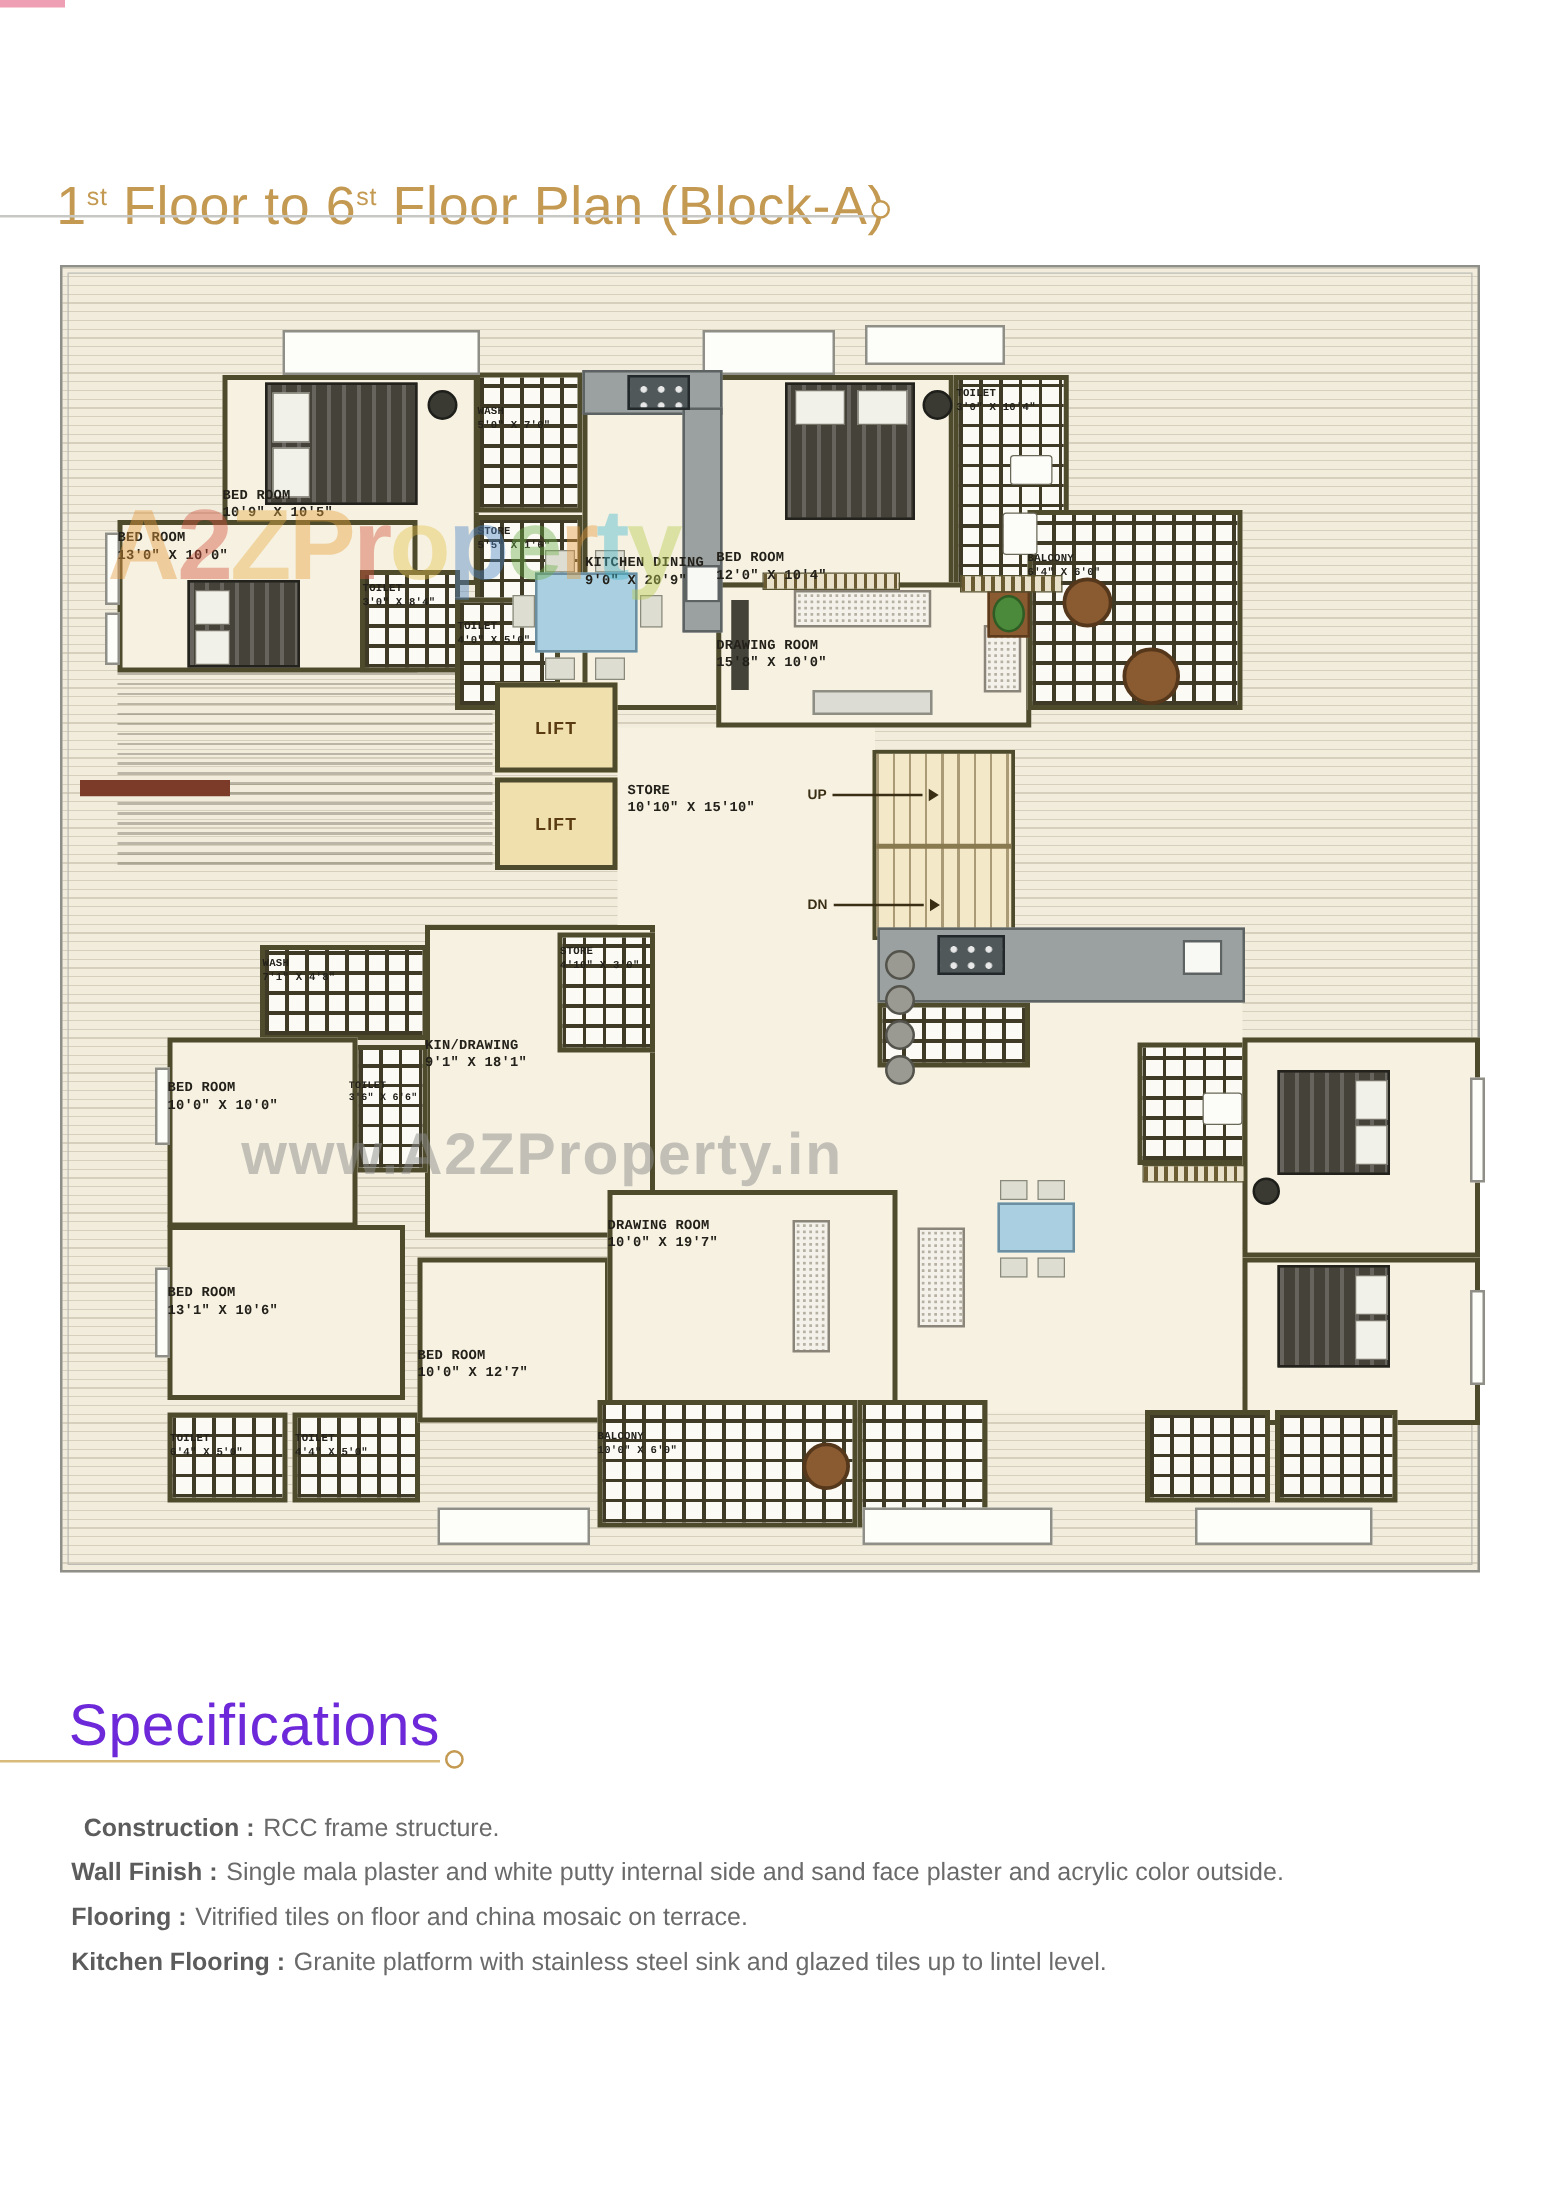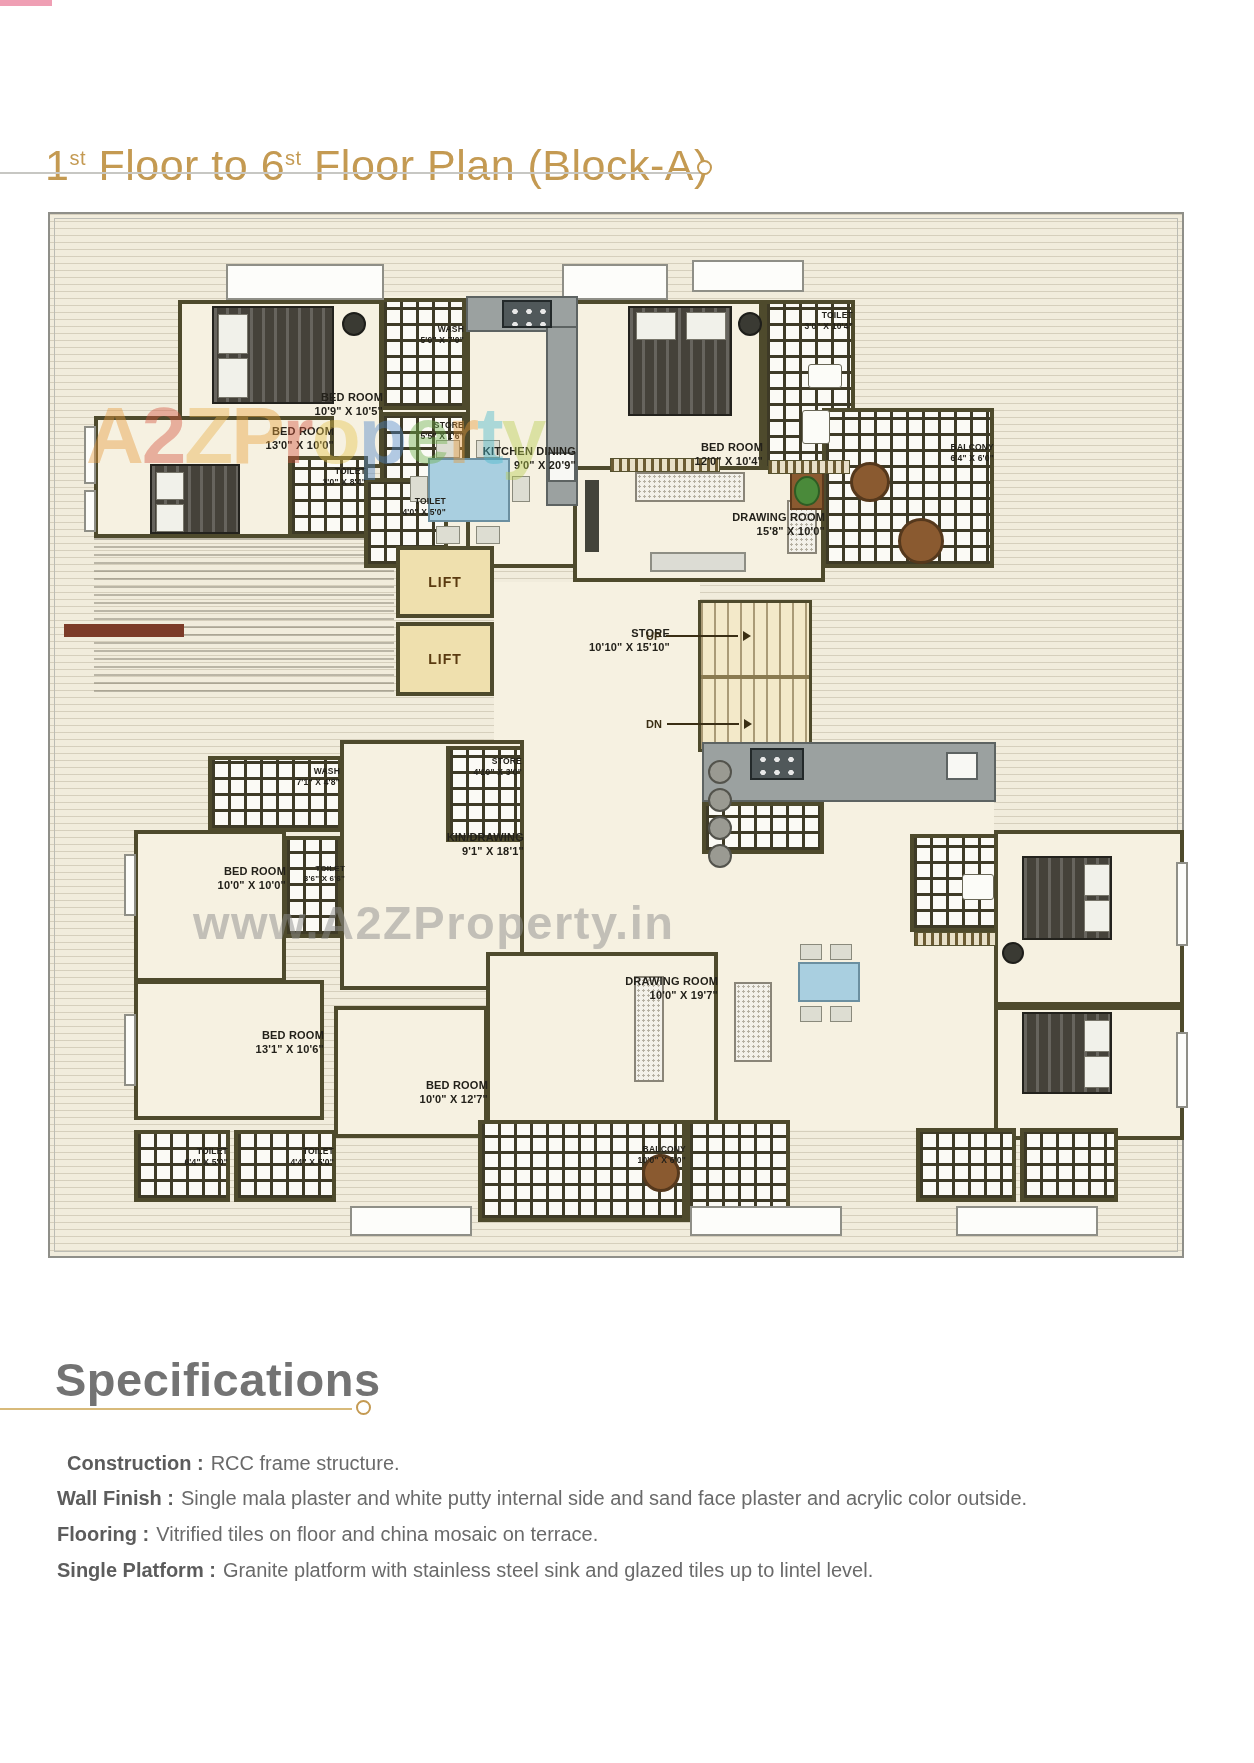--- a/index.html
+++ b/index.html
@@ -3,37 +3,37 @@
 <meta charset="utf-8">
 <style>
   html,body{margin:0;padding:0;background:#ffffff;}
   .page{position:relative;width:1254px;height:1763px;background:#ffffff;overflow:hidden;
         font-family:"Liberation Sans",sans-serif;}
   
   .title{position:absolute;left:45px;top:112px;font-size:43px;font-weight:400;color:#c49a52;letter-spacing:.5px;}
   .title sup{font-size:20px;}
   .rule-gray{position:absolute;left:0;top:172px;width:706px;height:2px;background:#c7c7c3;}
   .ring{position:absolute;width:11px;height:11px;border:2px solid #c49a52;border-radius:50%;background:#fff;}
-  .specs-h{position:absolute;left:55px;top:1352px;font-size:47px;font-weight:700;color:#737373;margin:0;letter-spacing:.5px;}
+  .specs-h{position:absolute;left:55px;top:1352px;font-size:47px;font-weight:400;color:#6d28d9;margin:0;letter-spacing:.5px;}
   .rule-gold{position:absolute;left:0;top:1408px;width:352px;height:2px;background:#d8ba7a;}
   .spec-line{position:absolute;left:57px;font-size:20px;color:#6a6a6a;white-space:nowrap;}
   .spec-line b{color:#5c5c5c;margin-right:7px;font-weight:bold;}
   
   .plan{position:absolute;left:48px;top:212px;width:1136px;height:1046px;border:2px solid #8f8f89;
         background-color:#f1ecdc;box-sizing:border-box;
         background-image:repeating-linear-gradient(180deg,rgba(150,140,115,.30) 0 1px,rgba(0,0,0,0) 1px 7px);}
   .plan-inner{position:absolute;inset:4px;border:1px solid #bcbcb4;pointer-events:none;}
   .patch{position:absolute;background:#f6f1e1;}
   .hatch{position:absolute;background-image:repeating-linear-gradient(180deg,rgba(120,115,100,.45) 0 2px,rgba(0,0,0,0) 2px 8px);}
   .r{position:absolute;background:#f6f1e1;border:4px solid #4e4a2c;box-sizing:border-box;}
   .t{position:absolute;box-sizing:border-box;border:4px solid #4e4a2c;background-color:#fbfaf5;
      background-image:repeating-linear-gradient(0deg,#3e3a26 0 3px,rgba(0,0,0,0) 3px 16px),
                       repeating-linear-gradient(90deg,#3e3a26 0 3px,rgba(0,0,0,0) 3px 16px);}
-  .lab{position:absolute;z-index:6;text-align:right;font-weight:bold;font-size:11px;line-height:1.3;
-       color:#23211a;letter-spacing:.2px;}
+  .lab{position:absolute;z-index:6;text-align:left;font-weight:bold;font-size:11px;line-height:1.3;
+       color:#23211a;letter-spacing:.2px;font-family:Liberation Mono, monospace;}
   .lab span{display:block;}
   .lab.sm{font-size:8.5px;line-height:1.25;}
   .lift{position:absolute;background:#efe0ae;border:4px solid #4e4a2c;box-sizing:border-box;
         display:flex;align-items:center;justify-content:center;font-weight:bold;font-size:14px;color:#5a3a10;letter-spacing:1px;}
   .stairs{position:absolute;background-color:#f3e9c9;border:3px solid #4e4a2c;box-sizing:border-box;
           background-image:repeating-linear-gradient(90deg,rgba(110,90,50,.55) 0 2px,rgba(0,0,0,0) 2px 13px);}
   .stairmid{position:absolute;left:0;right:0;height:4px;background:#8a7a50;}
   .arr{position:absolute;z-index:7;display:flex;align-items:center;gap:5px;font-weight:bold;font-size:11px;color:#3a2e14;}
   .shaft{width:72px;height:0;border-top:2px solid #3a2e14;}
   .head{width:0;height:0;border-left:8px solid #3a2e14;border-top:5px solid rgba(0,0,0,0);border-bottom:5px solid rgba(0,0,0,0);}
@@ -357,16 +357,16 @@
   <div class="spec-line" style="top:1452px;margin-left:10px;">
     <b>Construction :</b><span>RCC frame structure.</span>
   </div>
   <div class="spec-line" style="top:1487px;">
     <b>Wall Finish :</b><span>Single mala plaster and white putty internal side and sand face plaster and acrylic color outside.</span>
   </div>
   <div class="spec-line" style="top:1523px;">
     <b>Flooring :</b><span>Vitrified tiles on floor and china mosaic on terrace.</span>
   </div>
   <div class="spec-line" style="top:1559px;">
-    <b>Single Platform :</b><span>Granite platform with stainless steel sink and glazed tiles up to lintel level.</span>
+    <b>Kitchen Flooring :</b><span>Granite platform with stainless steel sink and glazed tiles up to lintel level.</span>
   </div>
 
 </div>
 
 </body></html>

